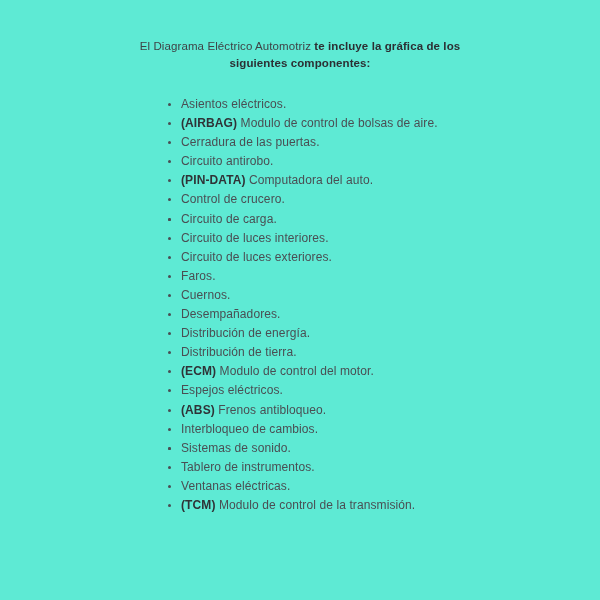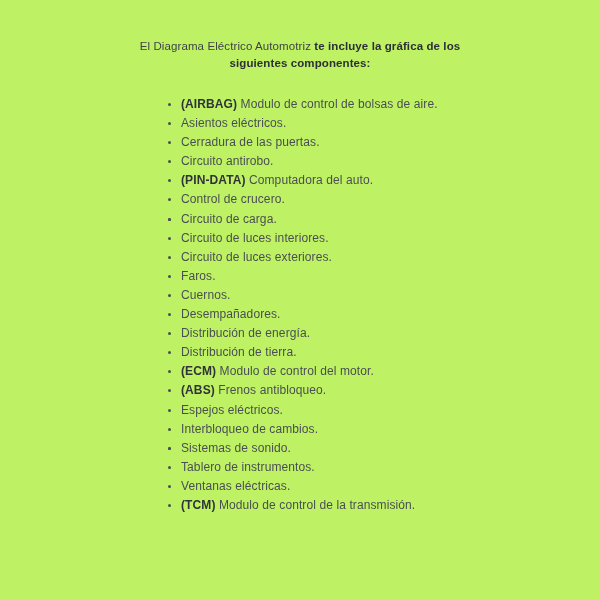--- a/index.html
+++ b/index.html
@@ -1,21 +1,21 @@
 <!DOCTYPE html>
 <html><head>
 <meta charset="utf-8">
 <style>
   * { margin: 0; padding: 0; box-sizing: border-box; }
   html, body { background: #ffffff; }
   .page {
     position: relative;
     width: 600px;
     height: 600px;
-    background: #bef264;
+    background: #5eead4;
     font-family: "Liberation Sans", sans-serif;
     overflow: hidden;
   }
   .doc-title {
     margin: 38px auto 0 auto;
     width: 360px;
     text-align: center;
     font-size: 11.5px;
     line-height: 17px;
     color: #3f4346;
@@ -57,38 +57,38 @@
 </head>
 <body>
 
 <div class="page">
 
   <div class="doc-title">
     <span class="title-regular">El Diagrama Eléctrico Automotriz </span><span class="title-bold">te incluye la gráfica de los siguientes componentes:</span>
   </div>
 
   <ul class="component-list">
+      <li><span class="bullet"></span><span class="item-prefix"></span><span class="item-text">Asientos eléctricos.</span></li>
       <li><span class="bullet"></span><span class="item-prefix">(AIRBAG)</span><span class="item-text"> Modulo de control de bolsas de aire.</span></li>
-      <li><span class="bullet"></span><span class="item-prefix"></span><span class="item-text">Asientos eléctricos.</span></li>
       <li><span class="bullet"></span><span class="item-prefix"></span><span class="item-text">Cerradura de las puertas.</span></li>
       <li><span class="bullet"></span><span class="item-prefix"></span><span class="item-text">Circuito antirobo.</span></li>
       <li><span class="bullet"></span><span class="item-prefix">(PIN-DATA)</span><span class="item-text"> Computadora del auto.</span></li>
       <li><span class="bullet"></span><span class="item-prefix"></span><span class="item-text">Control de crucero.</span></li>
       <li><span class="bullet"></span><span class="item-prefix"></span></li>
       <li><span class="bullet"></span><span class="item-prefix"></span><span class="item-text">Circuito de carga.</span></li>
       <li><span class="bullet"></span><span class="item-prefix"></span><span class="item-text">Circuito de luces interiores.</span></li>
       <li><span class="bullet"></span><span class="item-prefix"></span><span class="item-text">Circuito de luces exteriores.</span></li>
       <li><span class="bullet"></span><span class="item-prefix"></span><span class="item-text">Faros.</span></li>
       <li><span class="bullet"></span><span class="item-prefix"></span><span class="item-text">Cuernos.</span></li>
       <li><span class="bullet"></span><span class="item-prefix"></span><span class="item-text">Desempañadores.</span></li>
       <li><span class="bullet"></span><span class="item-prefix"></span><span class="item-text">Distribución de energía.</span></li>
       <li><span class="bullet"></span><span class="item-prefix"></span><span class="item-text">Distribución de tierra.</span></li>
       <li><span class="bullet"></span><span class="item-prefix">(ECM)</span><span class="item-text"> Modulo de control del motor.</span></li>
+      <li><span class="bullet"></span><span class="item-prefix"></span><span class="item-text">Espejos eléctricos.</span></li>
       <li><span class="bullet"></span><span class="item-prefix">(ABS)</span><span class="item-text"> Frenos antibloqueo.</span></li>
-      <li><span class="bullet"></span><span class="item-prefix"></span><span class="item-text">Espejos eléctricos.</span></li>
       <li><span class="bullet"></span><span class="item-prefix"></span><span class="item-text">Interbloqueo de cambios.</span></li>
       <li><span class="bullet"></span><span class="item-prefix"></span></li>
       <li><span class="bullet"></span><span class="item-prefix"></span><span class="item-text">Sistemas de sonido.</span></li>
       <li><span class="bullet"></span><span class="item-prefix"></span><span class="item-text">Tablero de instrumentos.</span></li>
       <li><span class="bullet"></span><span class="item-prefix"></span><span class="item-text">Ventanas eléctricas.</span></li>
       <li><span class="bullet"></span><span class="item-prefix">(TCM)</span><span class="item-text"> Modulo de control de la transmisión.</span></li>
     </ul>
 
 </div>
 

